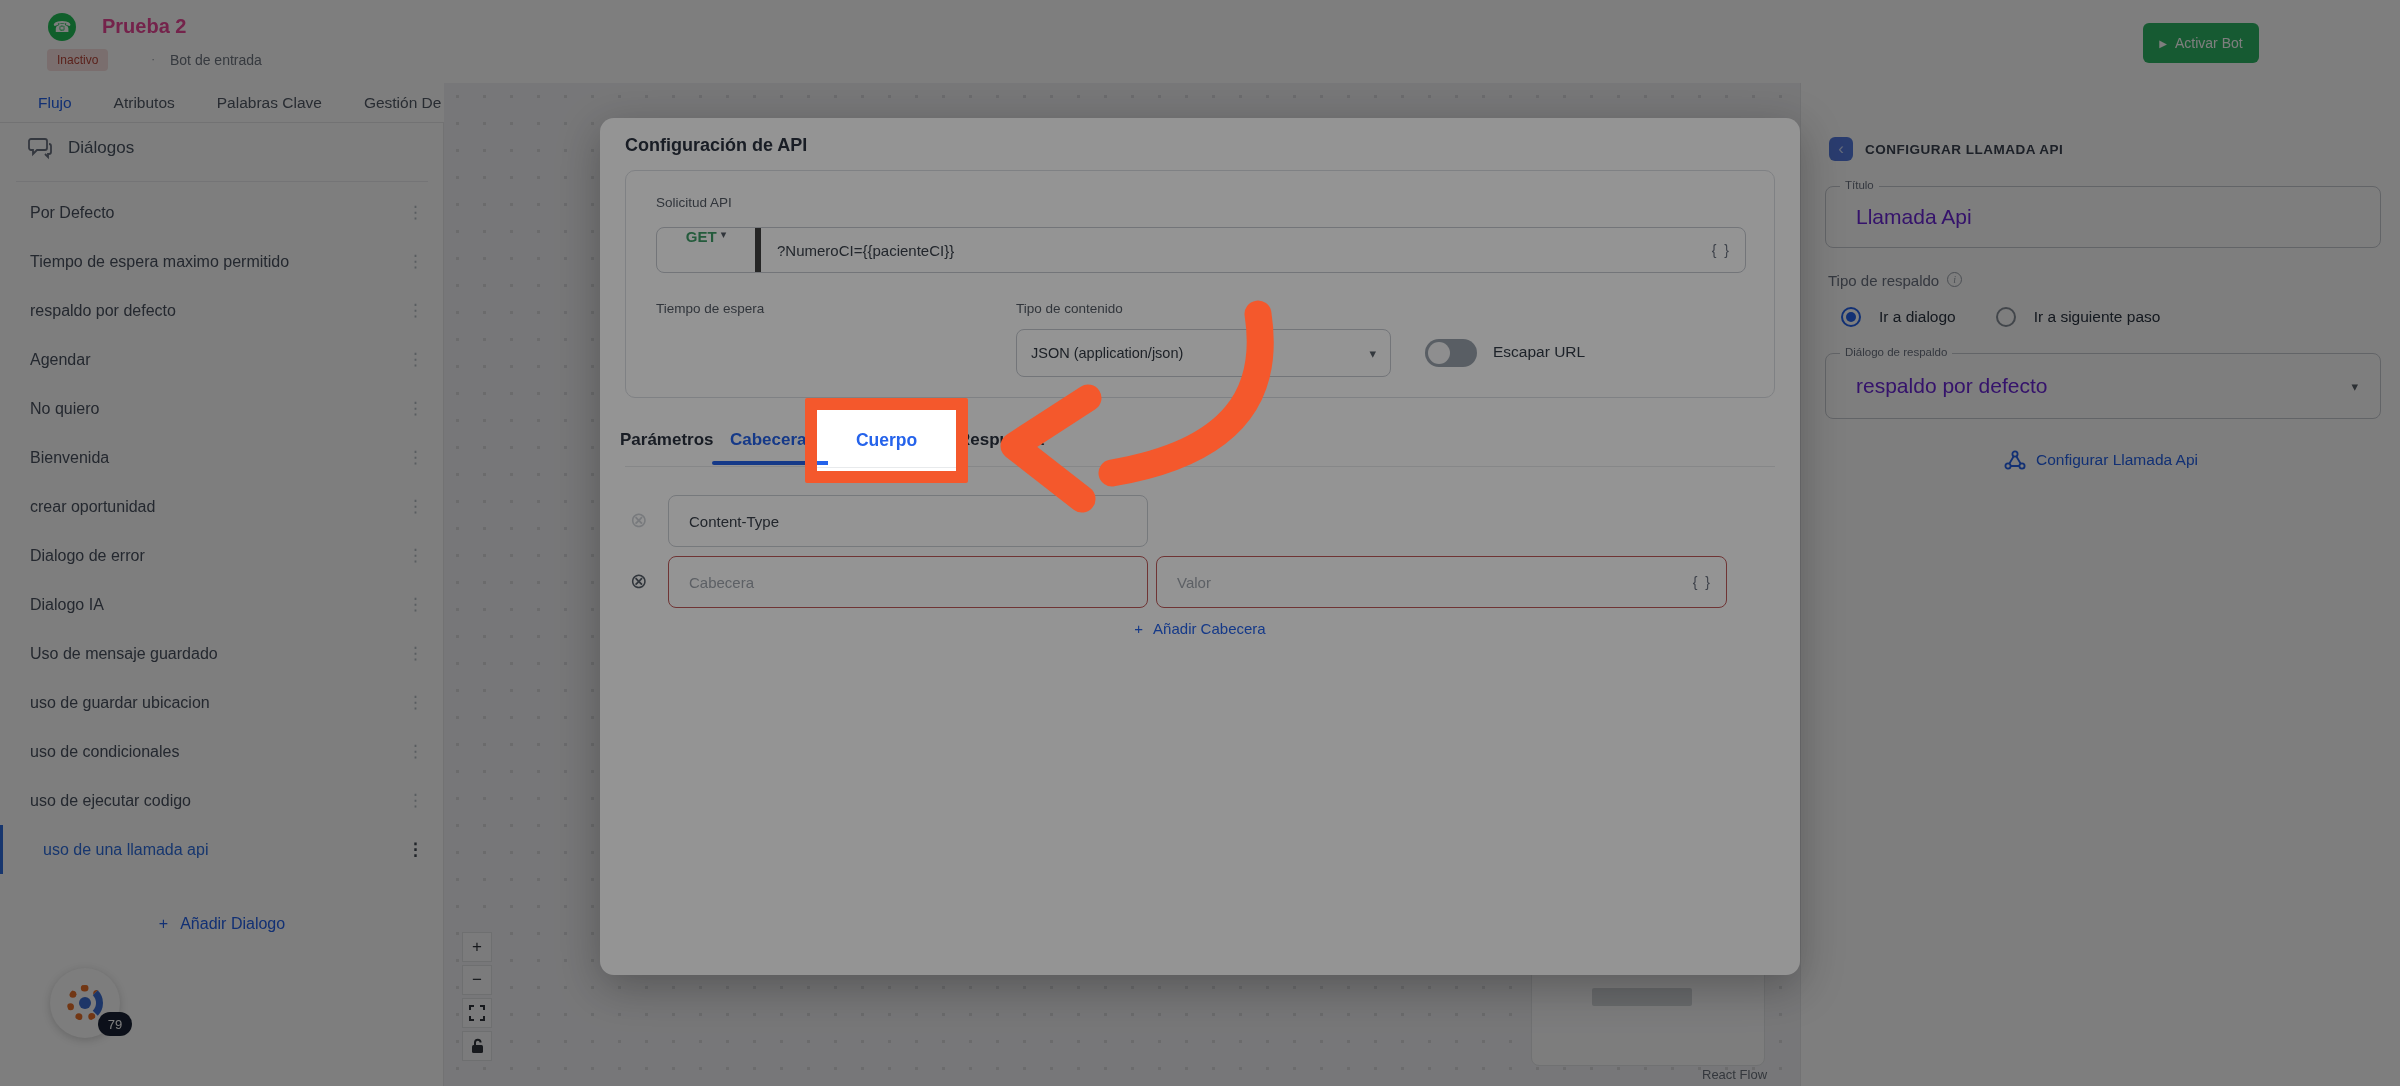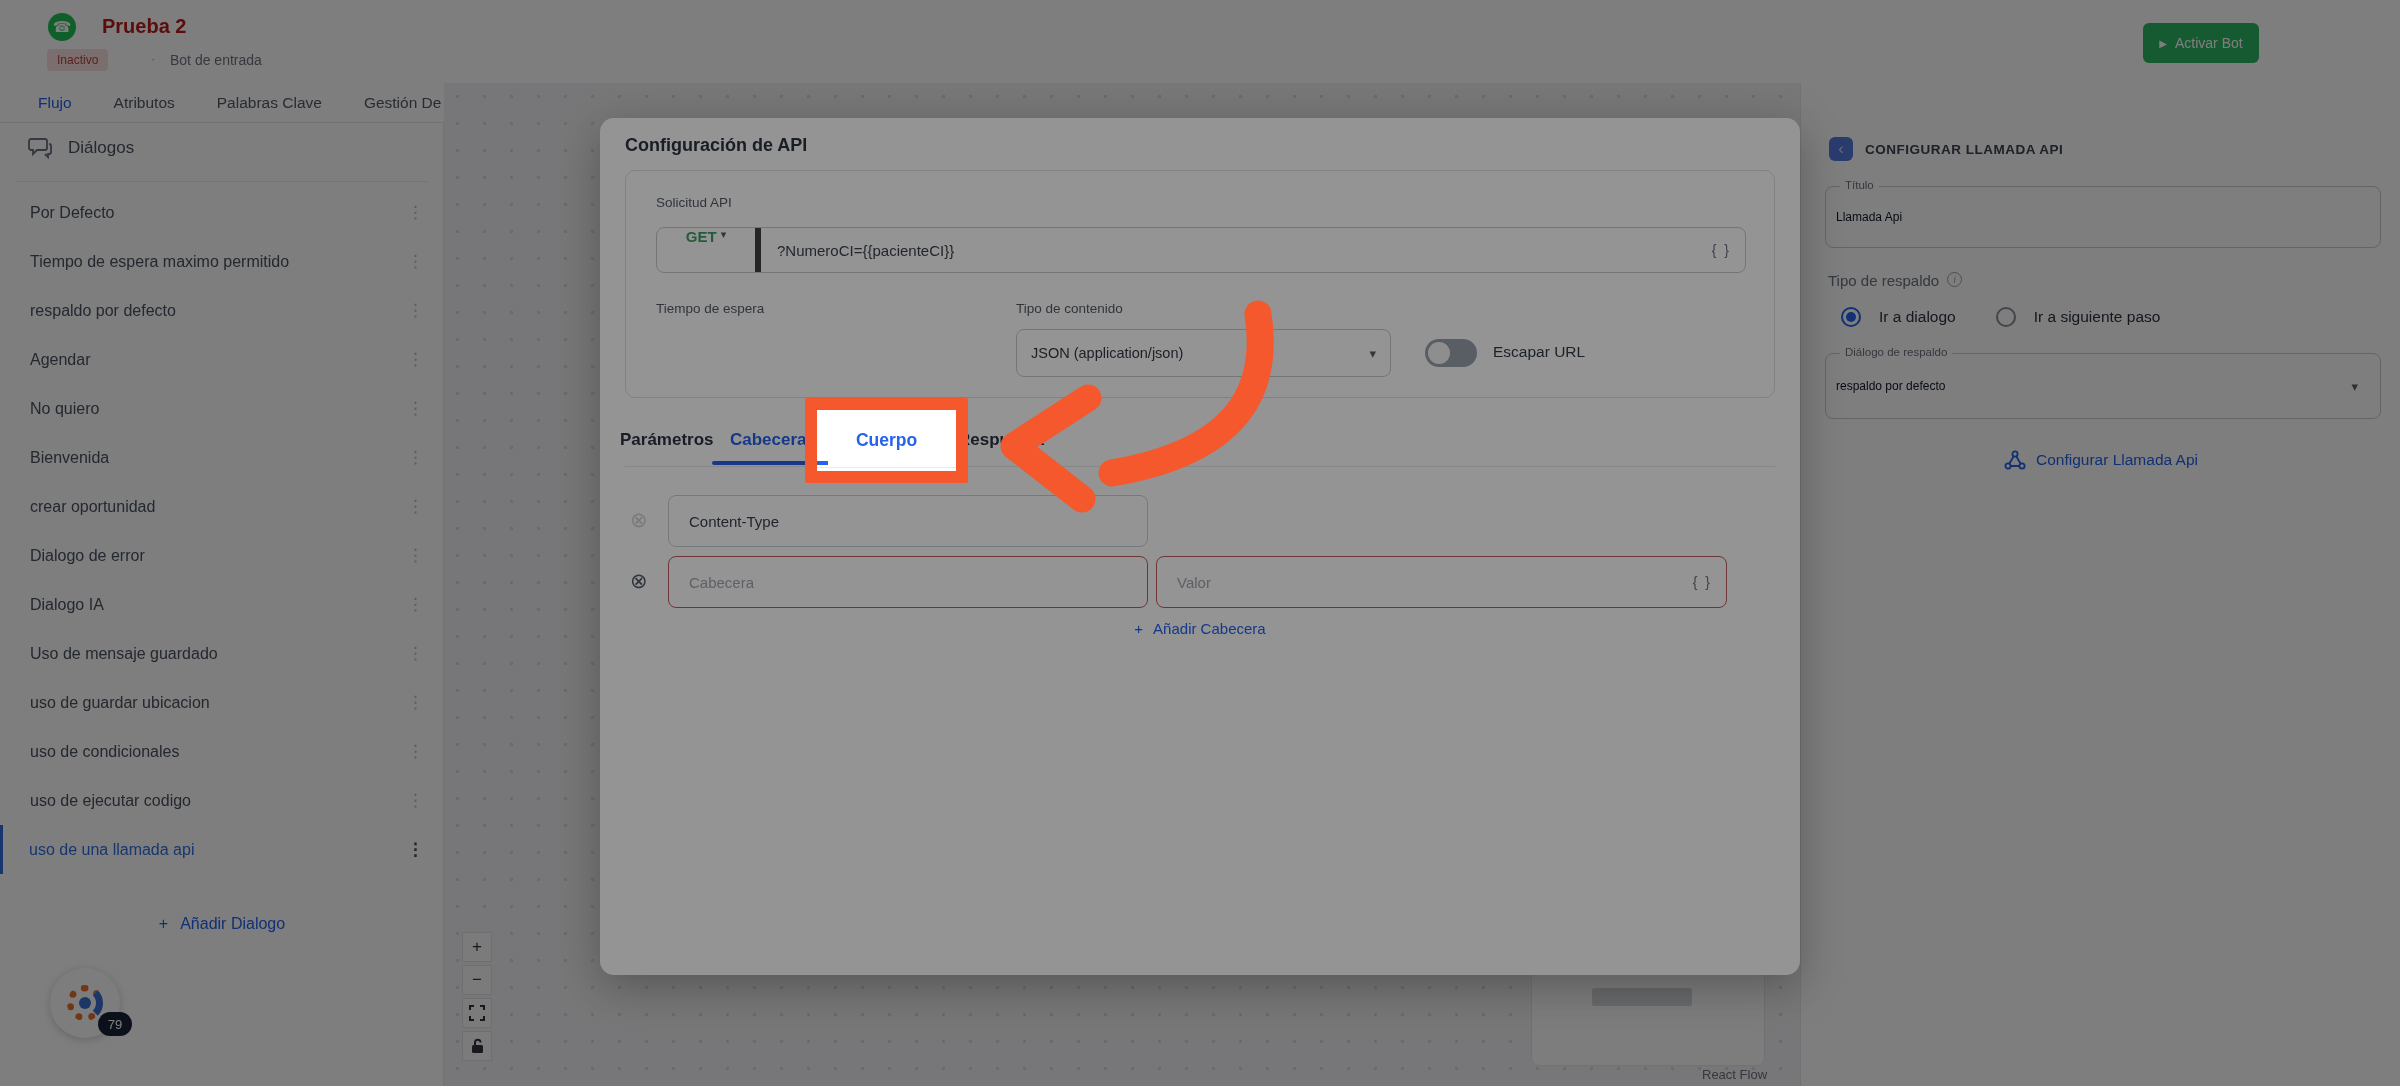--- a/index.html
+++ b/index.html
@@ -4,21 +4,21 @@
 <style>
   * { margin:0; padding:0; box-sizing:border-box; }
   html,body { width:2400px; height:1086px; }
   body { font-family:"Liberation Sans", sans-serif; background:#f2f3f5; overflow:hidden; }
   #stage { position:relative; width:2400px; height:1086px; background:#ffffff; }
 
   
   .header { position:absolute; left:0; top:0; width:2400px; height:83px; background:#fff; }
   .wa-icon { position:absolute; left:48px; top:13px; width:28px; height:28px; border-radius:50%;
              background:#23c159; color:#fff; font-size:15px; display:flex; align-items:center; justify-content:center; }
-  .bot-title { position:absolute; left:102px; top:15px; font-size:20px; font-weight:bold; color:#b91c1c; }
+  .bot-title { position:absolute; left:102px; top:15px; font-size:20px; font-weight:bold; color:#ec4899; }
   .status-badge { position:absolute; left:47px; top:49px; height:22px; padding:0 10px; border-radius:4px;
                   background:#f7e0de; color:#b8453a; font-size:12px; line-height:22px; }
   .crumb-dot { position:absolute; left:151px; top:51px; color:#9aa0a8; font-size:13px; }
   .bot-type { position:absolute; left:170px; top:52px; font-size:14px; color:#6f7680; }
   .activate-btn { position:absolute; left:2143px; top:23px; width:116px; height:40px; border-radius:6px;
                   background:#2eb865; color:#fff; font-size:14px; display:flex; align-items:center;
                   justify-content:center; gap:8px; border:none; cursor:pointer; }
   .activate-btn .play { font-size:10px; }
 
   
@@ -30,21 +30,21 @@
 
   
   .sidebar { position:absolute; left:0; top:123px; width:444px; height:963px; background:#fff; border-right:1px solid #e7e8ea; }
   .sb-header { position:absolute; left:28px; top:136px; display:flex; align-items:center; gap:14px; color:#4b5563; }
   .sb-header .sb-title { font-size:17px; }
   .sb-divider { position:absolute; left:16px; top:181px; width:412px; height:1px; background:#ebedef; }
   .sb-list { position:absolute; left:0; top:188px; width:444px; display:flex; flex-direction:column;justify-content:center; }
   .sb-item { height:49px; display:flex; align-items:center; justify-content:space-between;
              padding:0 20px 0 30px; font-size:16px; color:#4a5260; cursor:pointer; }
   .sb-item .kebab { color:#b6bcc4; font-size:17px; }
-  .sb-item.selected { color:#2f6fe0; border-left:3px solid #2f6fe0; padding-left:26px; }
+  .sb-item.selected { color:#2f6fe0; border-left:3px solid #2f6fe0; padding-left:40px; }
   .sb-item.selected .kebab { color:#454c56; font-weight:bold; }
   .add-dialog { position:absolute; left:0; top:915px; width:444px; display:flex; justify-content:center;
                 gap:12px; color:#2563eb; font-size:16px; cursor:pointer; }
   .float-widget { position:absolute; left:50px; top:968px; width:70px; height:70px; background:#fdfdfd;
                   border-radius:50%; box-shadow:0 2px 8px rgba(0,0,0,.18); }
   .logo-ring { position:absolute; left:17px; top:17px; width:36px; height:36px; border-radius:50%;
                border:7px dotted #e8702a; border-right:7px solid #3b6fd4; }
   .logo-dot { position:absolute; left:29px; top:29px; width:12px; height:12px; border-radius:50%; background:#3b6fd4; }
   .widget-badge { position:absolute; left:48px; top:44px; min-width:34px; height:24px; padding:0 6px; border-radius:12px;
                   background:#192335; color:#fff; font-size:13px; display:flex; align-items:center; justify-content:center; }
@@ -60,21 +60,21 @@
   .flow-node .node-bar { position:absolute; left:60px; top:38px; width:100px; height:18px; background:#d3d6da; border-radius:2px; }
   .rf-attribution { position:absolute; left:1258px; top:984px; font-size:13px; color:#6a717c; }
 
   
   .right-panel { position:absolute; left:1800px; top:83px; width:600px; height:1003px; background:#fff; border-left:1px solid #e7e8ea; }
   .rp-back { position:absolute; left:28px; top:54px; width:24px; height:24px; border-radius:6px; background:#557be0;
              color:#cdd9f8; font-size:17px; display:flex; align-items:center; justify-content:center; cursor:pointer; }
   .rp-title { position:absolute; left:64px; top:59px; font-size:13.5px; font-weight:600; letter-spacing:.5px; color:#3c4452; }
   .rp-field { position:absolute; left:24px; width:556px; border:1px solid #c8ccd2; border-radius:8px; background:#fff; }
   .rp-field .notch { position:absolute; left:14px; top:-8px; background:#fff; padding:0 5px; font-size:11.5px; color:#6b7280; }
-  .rp-field .fvalue { position:absolute; left:10px; top:50%; transform:translateY(-50%); font-size:12px; color:#0f172a; }
+  .rp-field .fvalue { position:absolute; left:30px; top:50%; transform:translateY(-50%); font-size:21px; color:#6d28d9; }
   .rp-field .caret { position:absolute; right:22px; top:50%; transform:translateY(-50%); color:#5b626b; font-size:13px; }
   .rp-label { position:absolute; left:27px; top:189px; font-size:15px; color:#6b7280; display:flex; align-items:flex-start; gap:8px; }
   .info-circ { width:15px; height:15px; border-radius:50%; border:1.5px solid #9aa1aa; color:#9aa1aa; font-size:10px;
                display:flex; align-items:center; justify-content:center; font-style:italic; font-family:"Liberation Serif", serif; }
   .radio-row { position:absolute; left:27px; top:224px; display:flex; align-items:center; gap:18px;padding-left:13px; }
   .radio { width:20px; height:20px; border-radius:50%; border:2px solid #888f99; position:relative; cursor:pointer; }
   .radio.on { border-color:#2563eb; }
   .radio.on::after { content:""; position:absolute; left:3px; top:3px; width:10px; height:10px; border-radius:50%; background:#2563eb; }
   .radio-label { font-size:15.5px; color:#2a3340; margin-right:22px; }
   .rp-link { position:absolute; left:0; top:367px; width:600px; display:flex; align-items:center; justify-content:center;

